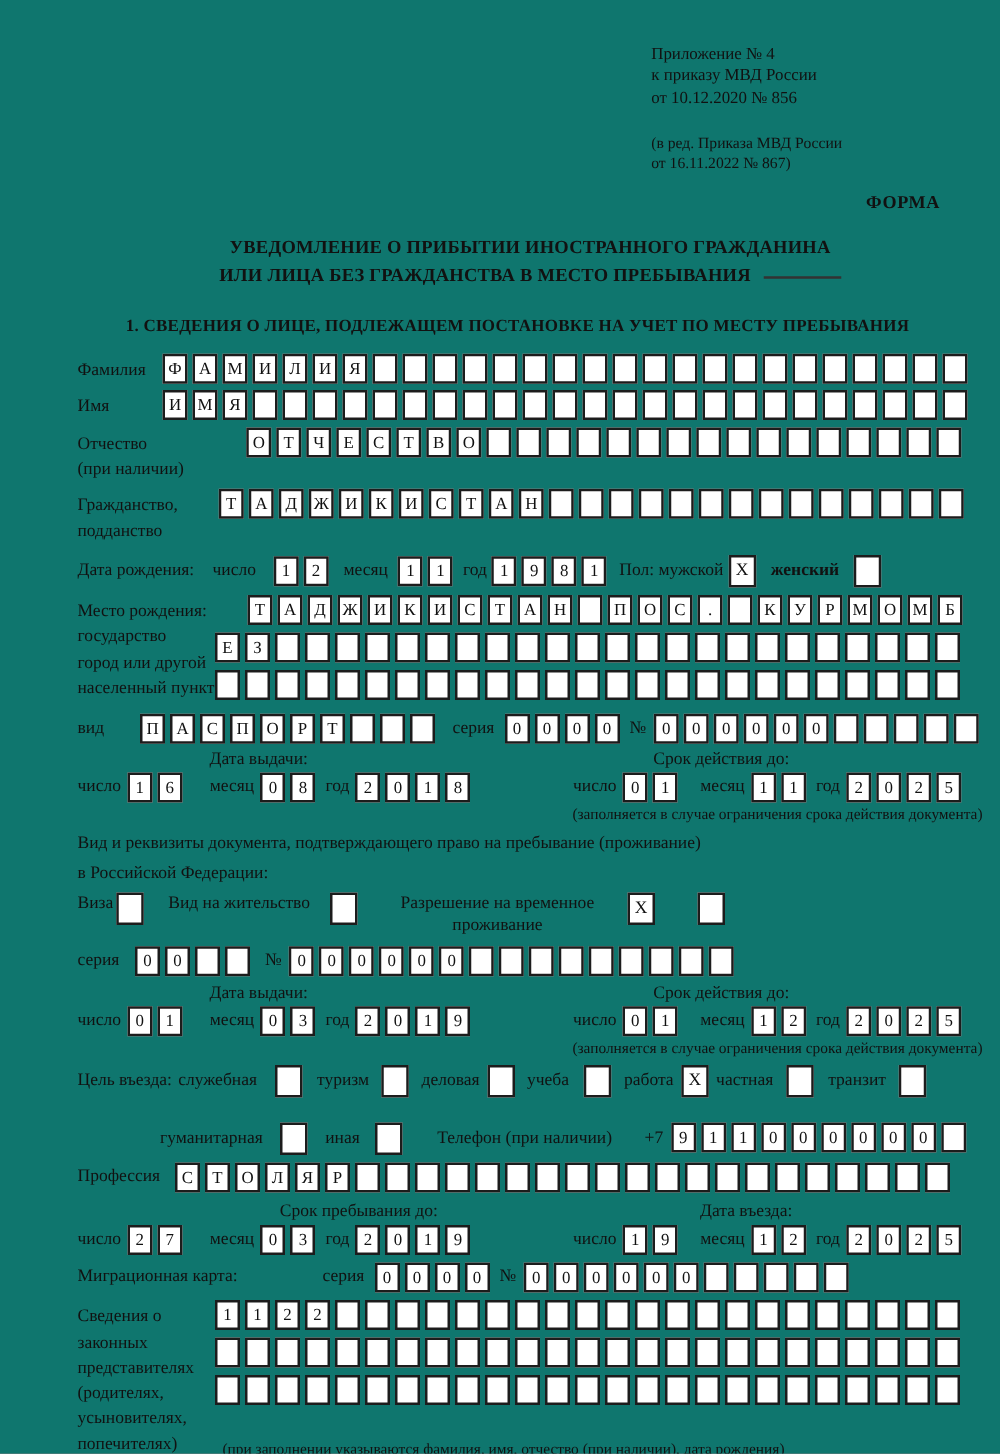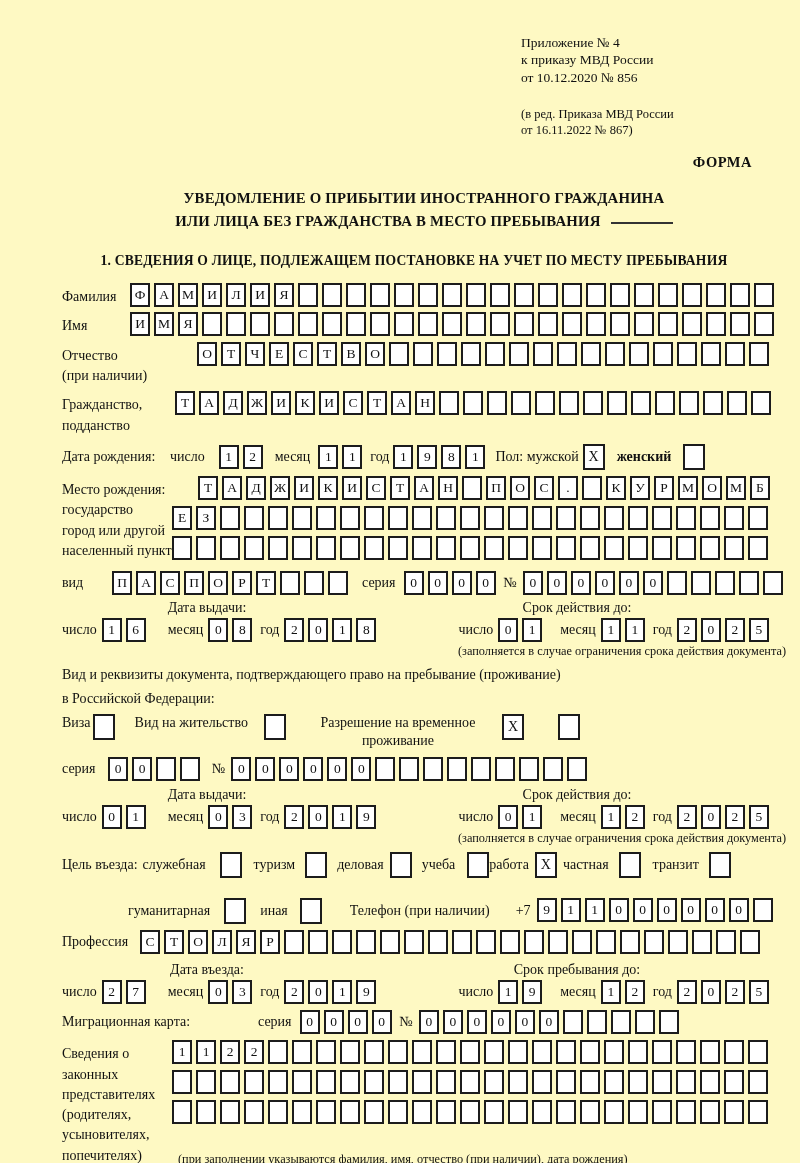--- a/index.html
+++ b/index.html
@@ -1,18 +1,18 @@
 <!DOCTYPE html>
 <html><head>
 <meta charset="utf-8">
 <style>
   * { margin:0; padding:0; box-sizing:border-box; }
   html,body { background:#888; }
   .page {
-    width:800px; height:1163px; margin:0 auto; background:#fef9c3; color:#111;
+    width:800px; height:1163px; margin:0 auto; background:#0f766e; color:#111;
     font-family:"Liberation Serif","DejaVu Serif",serif;
     padding:34px 14px 10px 62px; overflow:hidden; position:relative;
   }
   
   .annex { width:250px; margin-left:auto; margin-right:15px; font-size:13.5px; line-height:1.28; }
   .annex .ed { font-size:12.5px; margin-top:20px; line-height:1.3; }
   .forma { text-align:right; font-weight:bold; font-size:14.5px; margin:16px 34px 0 0; letter-spacing:.5px; }
   .title { text-align:center; font-weight:bold; font-size:14.8px; line-height:1.55; margin-top:16px; letter-spacing:.2px; }
   .title .uline { display:inline-block; width:62px; border-bottom:2px solid #333; margin-left:10px; transform:translateY(-2px); }
   .sec1 { text-align:center; font-weight:bold; font-size:13.6px; margin:20px 0 14px -20px; letter-spacing:.2px; }
@@ -511,21 +511,21 @@
   <div class="opts" style="align-items:center; margin-bottom:2px;">
     <span class="inline-lab">Цель въезда:</span>
     <span class="inline-lab" style="margin-left:5px;">служебная</span>
     <span class="chk" style="margin-left:14px;"></span>
     <span class="inline-lab" style="margin-left:12px;">туризм</span>
     <span class="chk" style="margin-left:10px;"></span>
     <span class="inline-lab" style="margin-left:10px;">деловая</span>
     <span class="chk" style="margin-left:6px;"></span>
     <span class="inline-lab" style="margin-left:10px;">учеба</span>
     <span class="chk" style="margin-left:12px;"></span>
-    <span class="inline-lab" style="">работа</span>
+    <span class="inline-lab" style="margin-left:10px;">работа</span>
     <span class="chk" style="margin-left:6px;">X</span>
     <span class="inline-lab" style="margin-left:6px;">частная</span>
     <span class="chk" style="margin-left:10px;"></span>
     <span class="inline-lab" style="margin-left:12px;">транзит</span>
     <span class="chk" style="margin-left:10px;"></span>
   </div>
 
   <div class="opts" style="align-items:flex-start; margin-top:20px;">
     <span class="inline-lab" style="margin-left:66px;">гуманитарная</span>
     <span class="chk" style="margin-left:14px;"></span>
@@ -573,22 +573,22 @@
         <span class="cell"></span>
         <span class="cell"></span>
         <span class="cell"></span>
         <span class="cell"></span>
         <span class="cell"></span>
         <span class="cell"></span>
       </span>
   </div>
 
   <div class="dg-titles" style="margin-top:8px;">
+    <div class="dg-title" style="width:330px; margin-left:60px;">Срок пребывания до:</div>
     <div class="dg-title" style="width:290px;">Дата въезда:</div>
-    <div class="dg-title" style="width:330px; margin-left:60px;">Срок пребывания до:</div>
   </div>
   <div class="dg-cellrow">
     <div class="dg">
       <span class="inline-lab">число</span>
       <span class="cells">
           <span class="cell">2</span>
           <span class="cell">7</span>
         </span>
       <span class="inline-lab" style="margin-left:14px;">месяц</span>
       <span class="cells">

